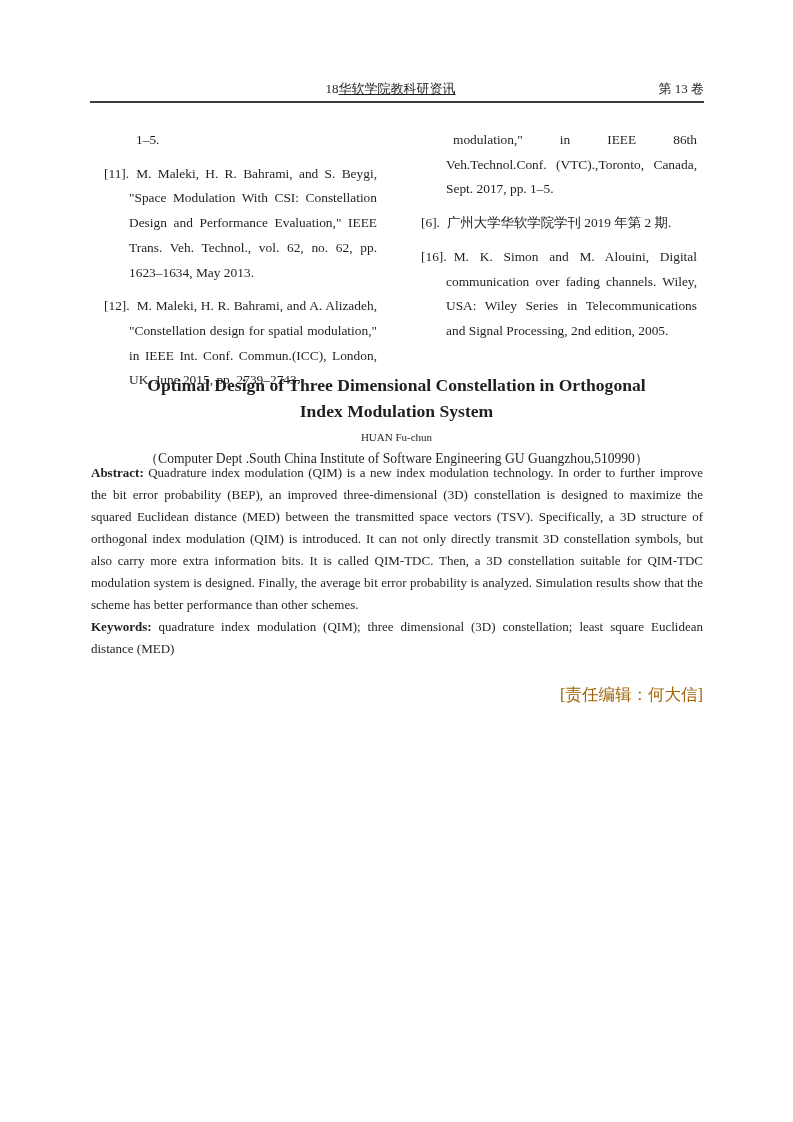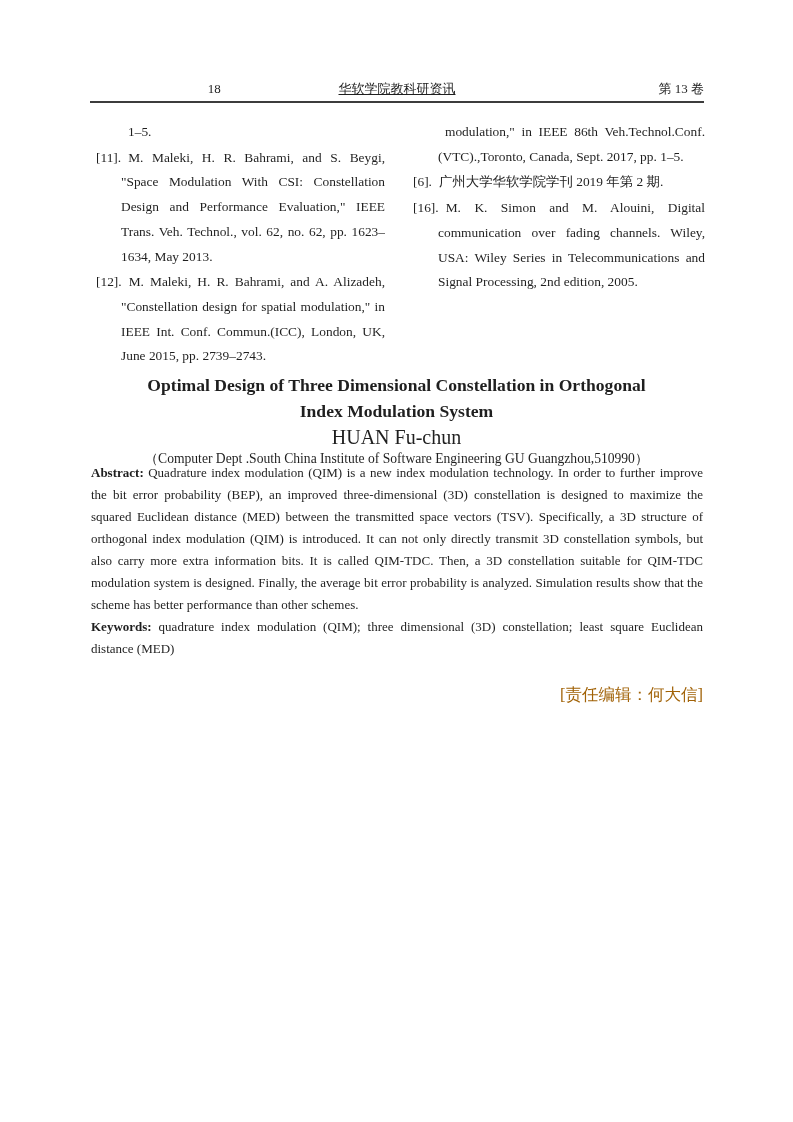--- a/index.html
+++ b/index.html
@@ -16,36 +16,36 @@
   
   .running-head {
     position: absolute;
     top: 81px; left: 90px; width: 614px;
     display: flex; align-items: baseline;
     border-bottom: 2px solid #3c3c3c;
     padding-bottom: 5px;
     font-size: 13px;
     line-height: 15px;
   }
-  .rh-left  { flex: 1; text-align: center; }
+  .rh-left  { flex: 1; text-align: right; }
   .rh-center{ flex: 0 1 auto; text-align: center; text-decoration: underline; }
   .rh-right { flex: 1; text-align: right; }
 
   
   .references {
     position: absolute;
     top: 119px; left: 95px; width: 611px;
     display: flex;
     gap: 26px;
   }
   .ref-col { font-size: 13.4px; line-height: 24.7px; }
   .ref-col-left  { width: 291px; }
   .ref-col-right { width: 294px; }
   .ref-entry {
-    margin: 1px;
+    margin: 9px;
     text-align: justify;
     padding-left: 25px;
     text-indent: -25px;
   }
   .ref-entry.continuation { text-indent: 0; }
   .ref-label { margin-right: 7px; }
 
   
   .article-head {
     position: absolute;
@@ -53,21 +53,21 @@
     text-align: center;
   }
   .article-title {
     margin: 0;
     font-size: 17.6px;
     font-weight: bold;
     line-height: 26px;
   }
   .article-author {
     margin: 5px 0 0 0;
-    font-size: 20px;
+    font-size: 11px;
     line-height: 17px;
   }
   .article-affiliation {
     margin: 4px 0 0 0;
     font-size: 13.6px;
     line-height: 17px;
   }
 
   
   .article-body {

